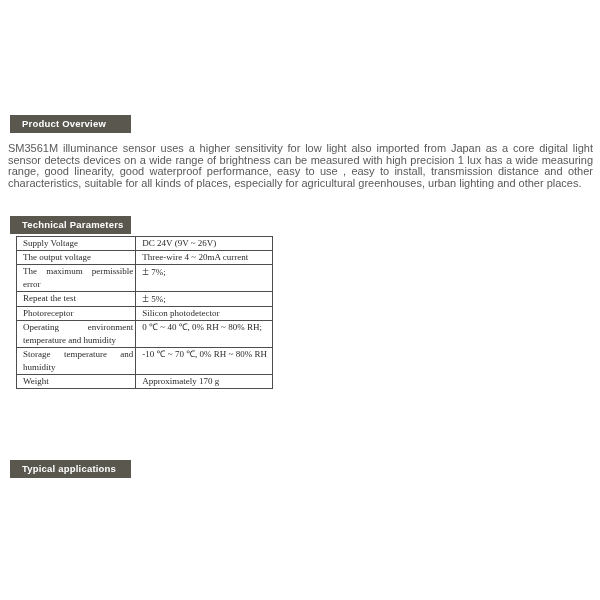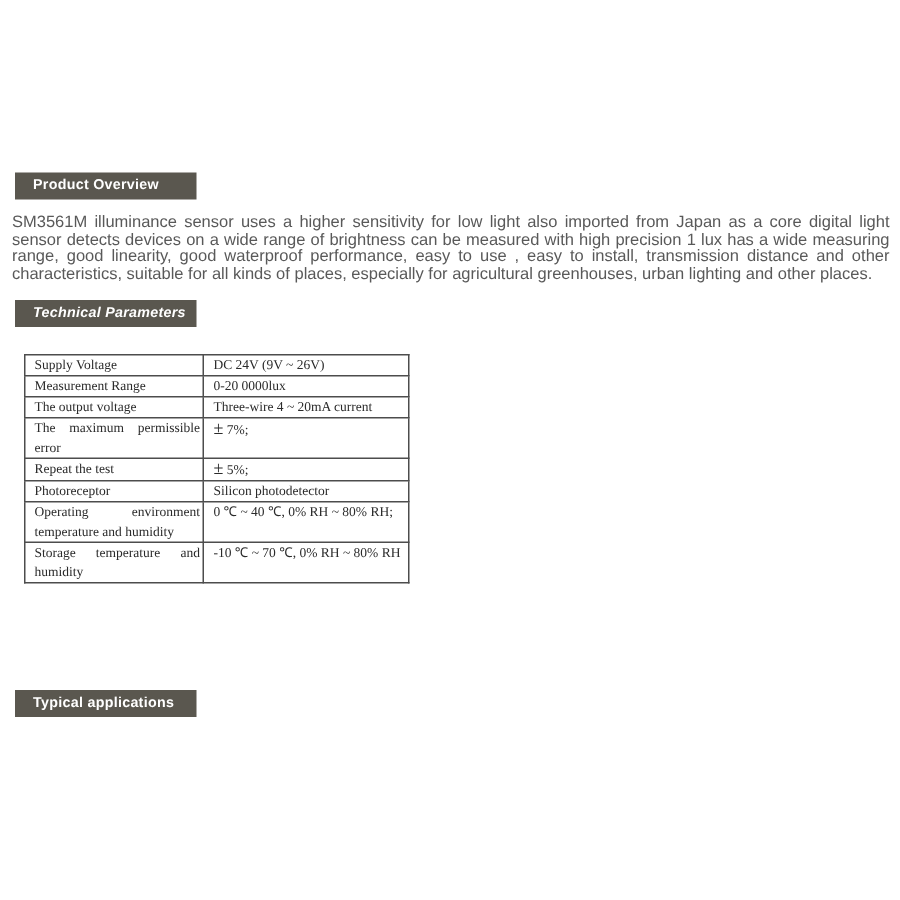--- a/index.html
+++ b/index.html
@@ -17,21 +17,21 @@
     height: 18px;
     background: #5a574f;
     color: #ffffff;
     font-size: 9.5px;
     font-weight: bold;
     line-height: 18px;
     padding-left: 12px;
     letter-spacing: 0.2px;
   }
   #bar-overview   { top: 115px; }
-  #bar-technical  { top: 200px; font-style: italic; }
+  #bar-technical  { top: 216px; }
   #bar-typical    { top: 460px; }
 
   .overview-text {
     position: absolute;
     top: 143px;
     left: 8px;
     width: 585px;
     color: #595959;
     font-size: 11px;
     line-height: 11.5px;
@@ -68,24 +68,20 @@
 
 <div class="section-bar" id="bar-technical">Technical Parameters</div>
 
 <table class="params">
   <tbody>
     <tr>
       <td class="c1">Supply Voltage</td>
       <td class="c2">DC 24V (9V ~ 26V)</td>
     </tr>
     <tr>
-      <td class="c1">Measurement Range</td>
-      <td class="c2">0-20 0000lux</td>
-    </tr>
-    <tr>
       <td class="c1">The output voltage</td>
       <td class="c2">Three-wire 4 ~ 20mA current</td>
     </tr>
     <tr>
       <td class="c1">The maximum permissible error</td>
       <td class="c2 pm-large">±  7%;</td>
     </tr>
     <tr>
       <td class="c1">Repeat the test</td>
       <td class="c2 pm-large">±  5%;</td>
@@ -95,16 +91,20 @@
       <td class="c2">Silicon photodetector</td>
     </tr>
     <tr>
       <td class="c1">Operating environment temperature and humidity</td>
       <td class="c2">0 ℃ ~ 40 ℃, 0% RH ~ 80% RH;</td>
     </tr>
     <tr>
       <td class="c1">Storage temperature and humidity</td>
       <td class="c2">-10 ℃ ~ 70 ℃, 0% RH ~ 80% RH</td>
     </tr>
+    <tr>
+      <td class="c1">Weight</td>
+      <td class="c2">Approximately 170 g</td>
+    </tr>
   </tbody>
 </table>
 
 <div class="section-bar" id="bar-typical">Typical applications</div>
 
 </body></html>

